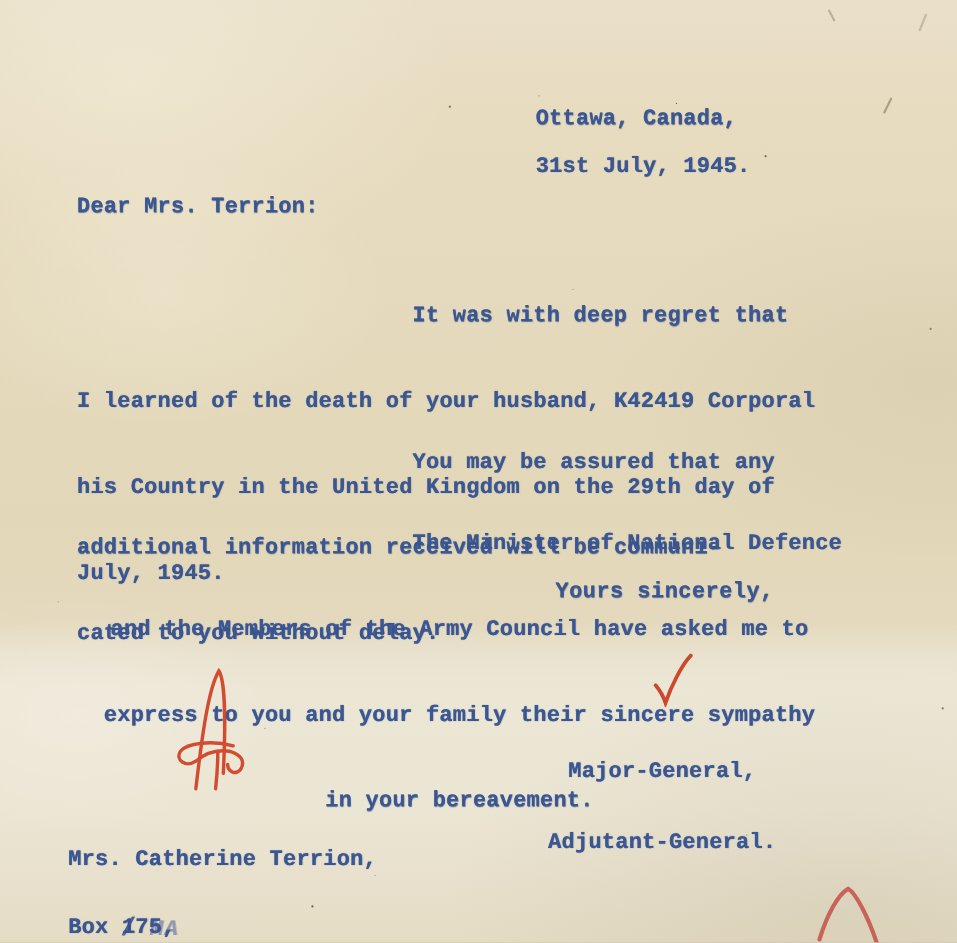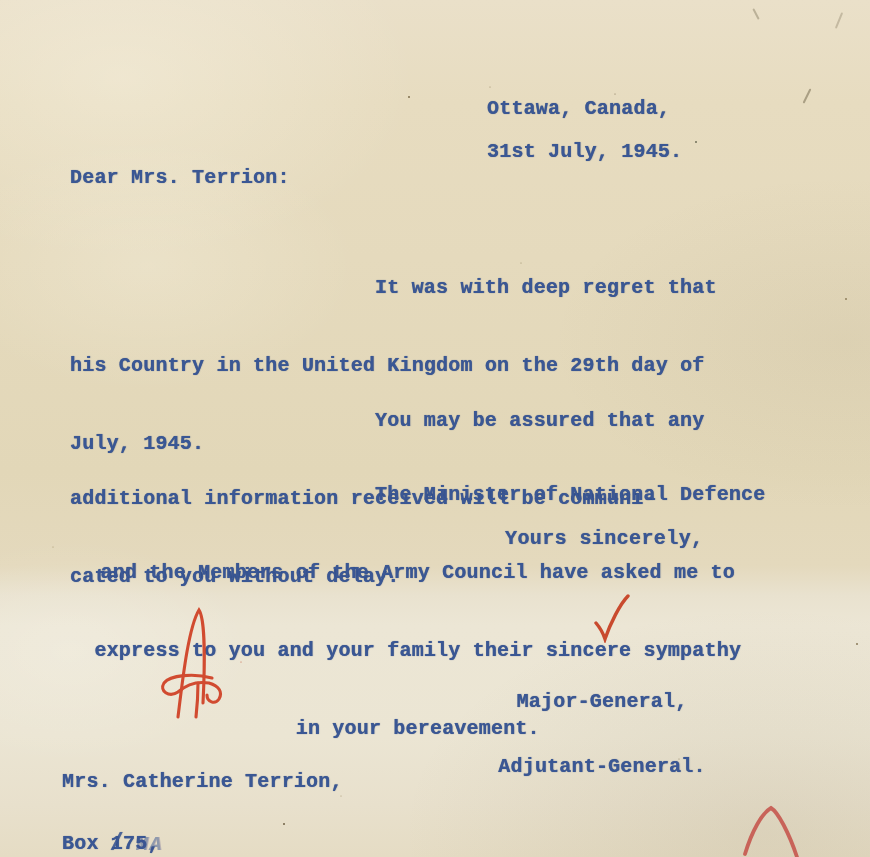--- a/index.html
+++ b/index.html
@@ -64,24 +64,25 @@
 <div id="paper">
 
   <div class="specks"></div>
   <div class="scratch s1"></div>
   <div class="scratch s2"></div>
   <div class="scratch s3"></div>
 
   <div class="tw" style="left:487px;top:97px;">Ottawa, Canada,</div>
   <div class="tw" style="left:487px;top:140px;">31st July, 1945.</div>
 
-  <div class="tw" style="left:70px;top:166px;">Dear Mrs. Terrion:</div>
+  <div class="tw" style="left:70px;top:177px;">Dear Mrs. Terrion:</div>
 
   <div class="tw para" style="left:70px;top:223px;">
     <span class="line first">It was with deep regret that</span>
+    <span class="line">I learned of the death of your husband, K42419 Corporal</span>
     <span class="line">his Country in the United Kingdom on the 29th day of</span>
     <span class="line">July, 1945.</span>
   </div>
 
   <div class="tw para" style="left:70px;top:356px;">
     <span class="line first">You may be assured that any</span>
     <span class="line">additional information received will be communi-</span>
     <span class="line">cated to you without delay.</span>
   </div>
 

